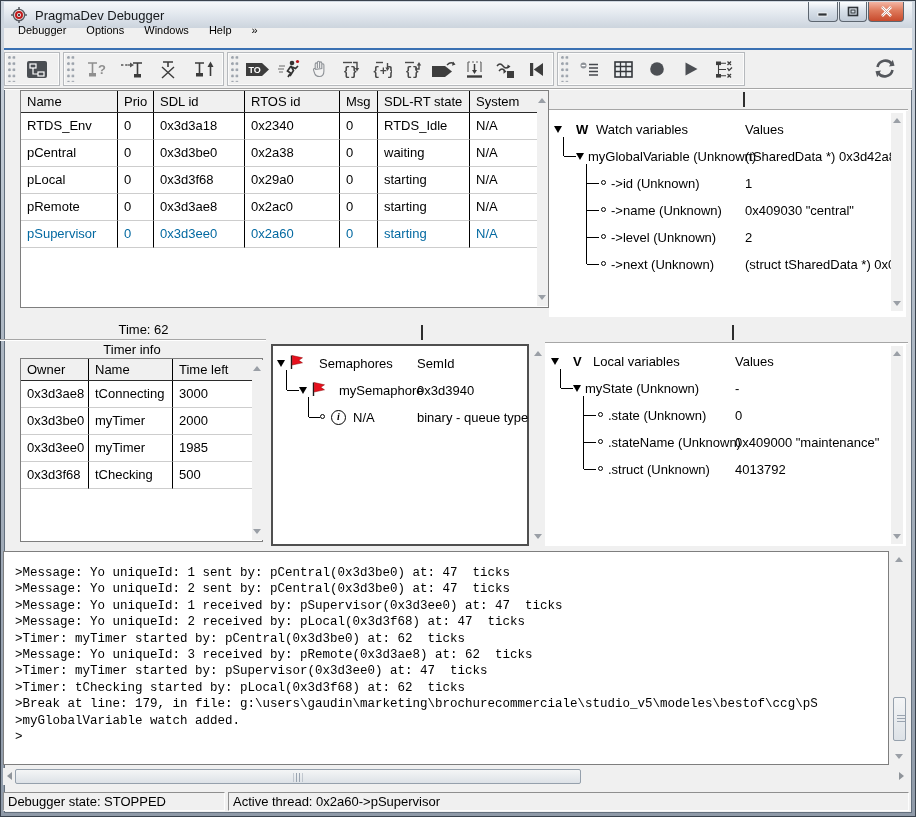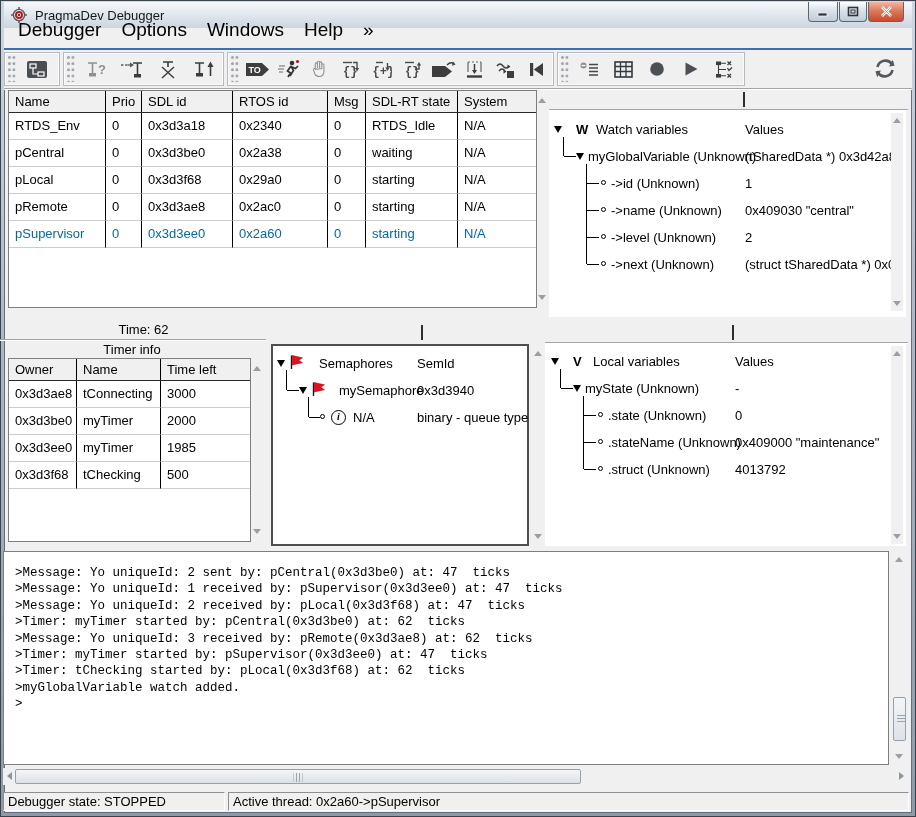--- a/index.html
+++ b/index.html
@@ -15,34 +15,34 @@
     background:linear-gradient(180deg,#f6f8fa,#dfe5ec 55%,#ccd4dd);}
   .title-text{margin-left:8px;font-size:13px;color:#15181b;}
   .winbtn{position:absolute;top:0;height:20px;border:1px solid #5d6670;border-top:none;
     border-radius:0 0 4px 4px;display:flex;align-items:center;justify-content:center;
     background:linear-gradient(180deg,#fdfeff,#d9e1ea 45%,#c2ccd8);}
   .winbtn.close{background:linear-gradient(180deg,#f4b5a4,#de7a5c 45%,#c84a2c);}
 
   
   .menubar{position:absolute;left:4px;top:28px;width:908px;height:22px;display:flex;align-items:center;
     background:#f0f0f0;border-bottom:2px solid #3a70b2;}
-  .menu-item{font-size:19px;color:#000;padding:0 10px;height:36px;line-height:20px;}
+  .menu-item{font-size:11px;color:#000;padding:0 10px;height:36px;line-height:20px;}
   .menu-item:first-child{margin-left:4px;}
   .toolbar-bg{position:absolute;left:4px;top:50px;width:908px;height:39px;background:#f0f0f0;}
   .etch{position:absolute;height:0;border-top:1px solid #a6a6a6;border-bottom:1px solid #ffffff;}
   .tgroup{position:absolute;top:52px;height:34px;display:flex;align-items:center;
     border:1px solid #b6b9bd;box-shadow:inset 0 0 0 1px #fbfbfb;background:#f0f0f0;}
   .grip{width:9px;height:26px;margin:0 2px 0 3px;
     background-image:radial-gradient(circle at 1.5px 1.5px,#9ba2ab 1.1px,rgba(0,0,0,0) 1.7px);
     background-size:4.5px 6.2px;}
   .tbtn{height:28px;display:flex;align-items:center;justify-content:center;}
   .refresh-btn{position:absolute;left:869px;top:53px;width:32px;height:30px;display:flex;align-items:center;justify-content:center;}
 
   
-  .ptable{position:absolute;background:#fff;border:1px solid #7e7e7e;}
+  .ptable{position:absolute;background:#fff;border:1px solid #7e7e7e;margin-left:12px;}
   .thead{display:grid;height:22px;background:#f0f0f0;border-bottom:1px solid #2b2b2b;}
   .thead>div{font-size:13px;line-height:21px;padding-left:6px;border-left:1px solid #000;overflow:hidden;white-space:nowrap;}
   .thead>div:first-child{border-left:none;}
   .trowg{display:grid;height:27px;}
   .trowg>div{font-size:13px;line-height:26px;padding-left:6px;border-left:1px solid #000;border-bottom:1px solid #cdcdcd;overflow:hidden;white-space:nowrap;}
   .trowg>div:first-child{border-left:none;}
   .trowg.alert>div{color:#0369a1;}
   .cols7{grid-template-columns:96px 36px 91px 95px 38px 92px 1fr;}
   .cols3{grid-template-columns:67px 84px 1fr;}
 
@@ -569,27 +569,29 @@
       <span class="val" style="left:188px;">4013792</span>
     </div>
   </div>
   <div class="sbar" style="left:891px;top:346px;width:12px;height:198px;">
     <div class="sa up" style="left:2px;top:5px;"></div>
     <div class="sa down" style="left:2px;bottom:5px;"></div>
   </div>
 
   <div class="console-box">
     <div class="console-text">
+      <div class="cline">&gt;Message: Yo uniqueId: 1 sent by: pCentral(0x3d3be0) at: 47  ticks</div>
       <div class="cline">&gt;Message: Yo uniqueId: 2 sent by: pCentral(0x3d3be0) at: 47  ticks</div>
       <div class="cline">&gt;Message: Yo uniqueId: 1 received by: pSupervisor(0x3d3ee0) at: 47  ticks</div>
       <div class="cline">&gt;Message: Yo uniqueId: 2 received by: pLocal(0x3d3f68) at: 47  ticks</div>
       <div class="cline">&gt;Timer: myTimer started by: pCentral(0x3d3be0) at: 62  ticks</div>
       <div class="cline">&gt;Message: Yo uniqueId: 3 received by: pRemote(0x3d3ae8) at: 62  ticks</div>
       <div class="cline">&gt;Timer: myTimer started by: pSupervisor(0x3d3ee0) at: 47  ticks</div>
       <div class="cline">&gt;Timer: tChecking started by: pLocal(0x3d3f68) at: 62  ticks</div>
+      <div class="cline">&gt;Break at line: 179, in file: g:\users\gaudin\marketing\brochurecommerciale\studio_v5\modeles\bestof\ccg\pS</div>
       <div class="cline">&gt;myGlobalVariable watch added.</div>
       <div class="cline">&gt;</div>
     </div>
   </div>
   <div class="sbar" style="left:892px;top:552px;width:15px;height:212px;">
     <div class="sa up" style="left:3px;top:5px;"></div>
     <div class="thumb" style="left:1px;top:145px;width:13px;height:44px;">
         <span class="vgrip"></span>
       </div>
     <div class="sa down" style="left:3px;bottom:5px;"></div>

